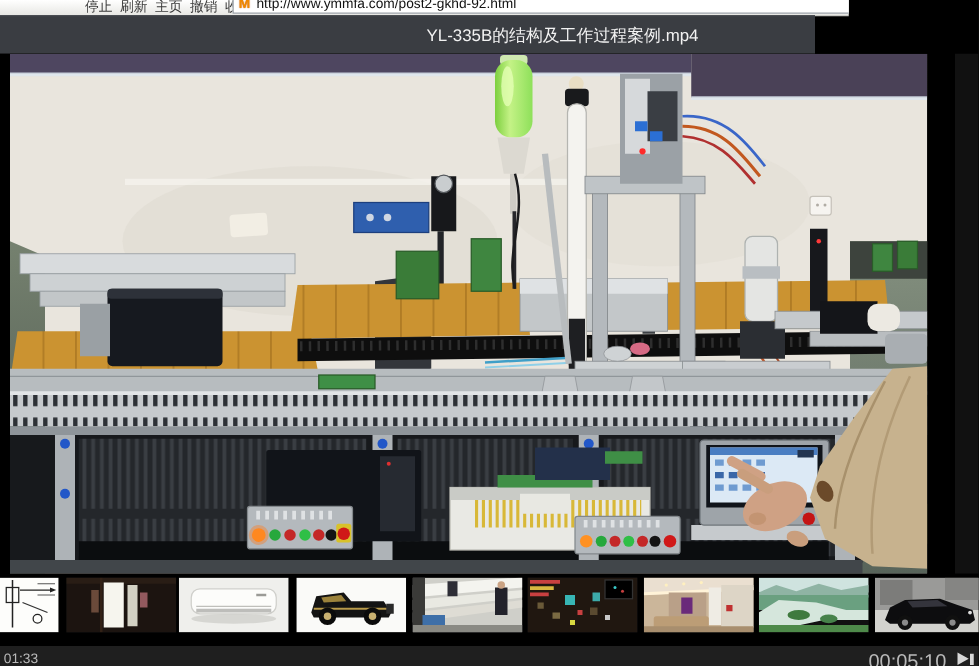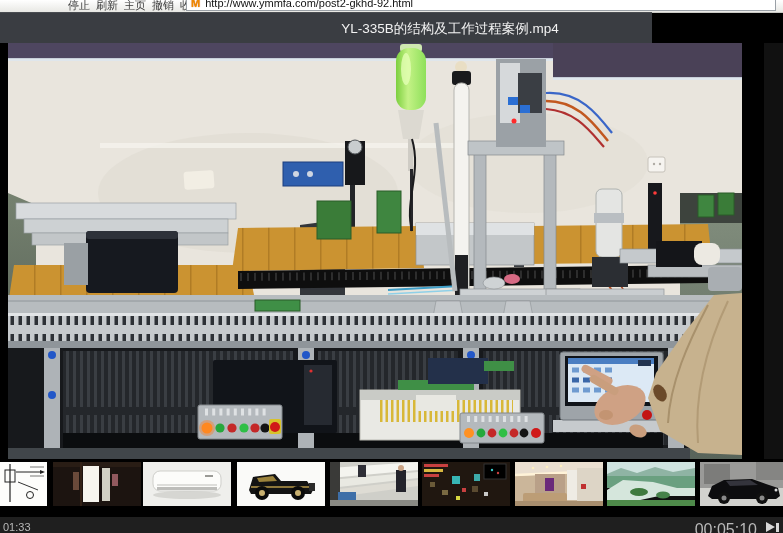--- a/index.html
+++ b/index.html
@@ -1,19 +1,19 @@
 <!DOCTYPE html>
 <html><head>
 <meta charset="utf-8">
 <style>
   html,body{margin:0;padding:0;background:#000;}
   .screen{position:relative;width:783px;height:533px;overflow:hidden;background:#000;
           font-family:"Liberation Sans",sans-serif;}
   
-  .browser-bar{position:absolute;left:0;top:0;width:783px;height:12px;overflow:hidden;
+  .browser-bar{position:absolute;left:0;top:0;width:679px;height:12px;overflow:hidden;
                background:linear-gradient(#ffffff,#e8e8e4);border-bottom:1px solid #c9c9c5;}
   .menu{position:absolute;left:68px;top:-2px;display:flex;gap:6px;font-size:11px;color:#3a3a3a;}
   .menu span{white-space:nowrap;}
   .url-box{position:absolute;left:186px;top:-9px;width:590px;height:20px;background:#fff;
            border:1px solid #9aa0a6;display:flex;align-items:flex-end;padding:0 4px 1px 4px;box-sizing:border-box;}
   .favicon{font-weight:bold;font-size:11px;color:#f08a00;text-shadow:0 0 1px #c85000;margin-right:5px;line-height:11px;}
   .url-text{font-size:11px;color:#111;line-height:11px;white-space:nowrap;}
   
   .title-bar{position:absolute;left:0;top:12px;width:652px;height:31px;background:#3a3d42;
              box-shadow:inset 0 1px 0 #4a4d52;}

